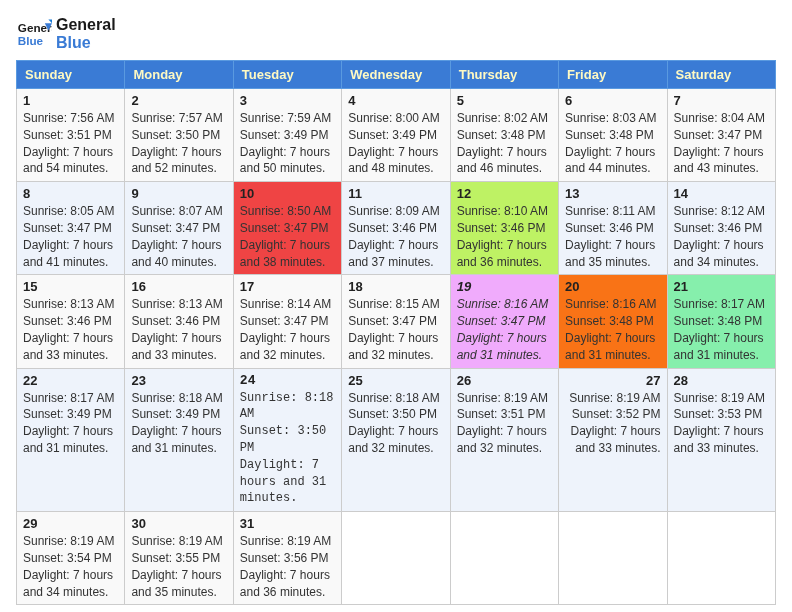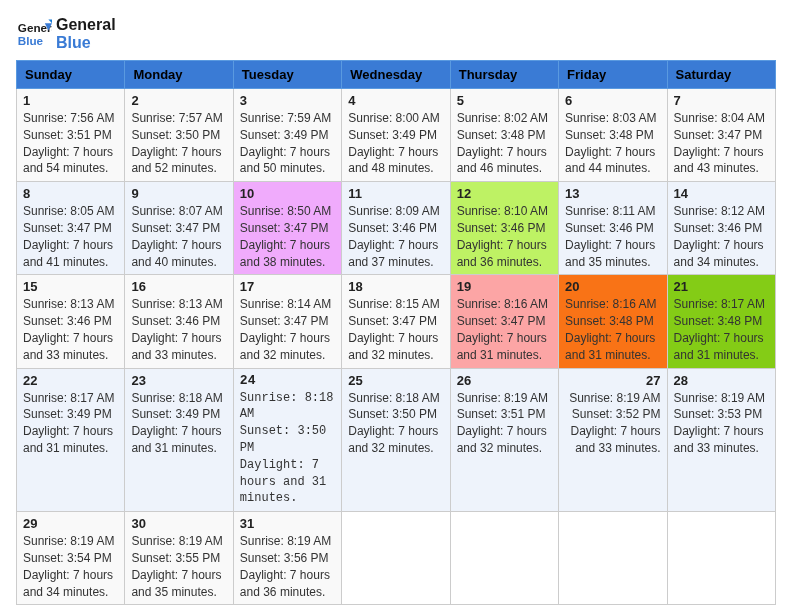--- a/index.html
+++ b/index.html
@@ -36,21 +36,21 @@
     .subtitle {
       font-size: 16px;
       color: #444;
     }
     .calendar {
       width: 100%;
       border-collapse: collapse;
     }
     .calendar thead tr th {
       background-color: #3a7bd5;
-      color: #000000;
+      color: #fef9c3;
       font-size: 13px;
       font-weight: bold;
       padding: 6px 8px;
       text-align: left;
       border: 1px solid #5a9ae0;
     }
     .calendar tbody tr td {
       border: 1px solid #ccc;
       vertical-align: top;
       padding: 4px 6px;
@@ -184,21 +184,21 @@
         </div>
       </td>
         <td style="background: rgb(238, 243, 251);">
         <span class="day-number">9</span>
         <div class="day-info">
           <span>Sunrise: 8:07 AM</span><br>
           <span>Sunset: 3:47 PM</span><br>
           <span>Daylight: 7 hours and 40 minutes.</span>
         </div>
       </td>
-        <td style="background: #f0abfc;">
+        <td style="background: #ef4444;">
         <span class="day-number">10</span>
         <div class="day-info">
           <span>Sunrise: 8:50 AM</span><br>
           <span>Sunset: 3:47 PM</span><br>
           <span>Daylight: 7 hours and 38 minutes.</span>
         </div>
       </td>
         <td style="background: rgb(238, 243, 251);">
         <span class="day-number">11</span>
         <div class="day-info">
@@ -258,37 +258,37 @@
         </div>
       </td>
         <td style="background: rgb(249, 249, 249);">
         <span class="day-number">18</span>
         <div class="day-info">
           <span>Sunrise: 8:15 AM</span><br>
           <span>Sunset: 3:47 PM</span><br>
           <span>Daylight: 7 hours and 32 minutes.</span>
         </div>
       </td>
-        <td style="background: #fca5a5;">
+        <td style="background: #f0abfc; font-style: italic;">
         <span class="day-number">19</span>
         <div class="day-info">
           <span>Sunrise: 8:16 AM</span><br>
           <span>Sunset: 3:47 PM</span><br>
           <span>Daylight: 7 hours and 31 minutes.</span>
         </div>
       </td>
         <td style="background: #f97316;">
         <span class="day-number">20</span>
         <div class="day-info">
           <span>Sunrise: 8:16 AM</span><br>
           <span>Sunset: 3:48 PM</span><br>
           <span>Daylight: 7 hours and 31 minutes.</span>
         </div>
       </td>
-        <td style="background: #84cc16;">
+        <td style="background: #86efac;">
         <span class="day-number">21</span>
         <div class="day-info">
           <span>Sunrise: 8:17 AM</span><br>
           <span>Sunset: 3:48 PM</span><br>
           <span>Daylight: 7 hours and 31 minutes.</span>
         </div>
       </td>
       </tr>
       <tr>
         <td style="background: rgb(238, 243, 251);">

